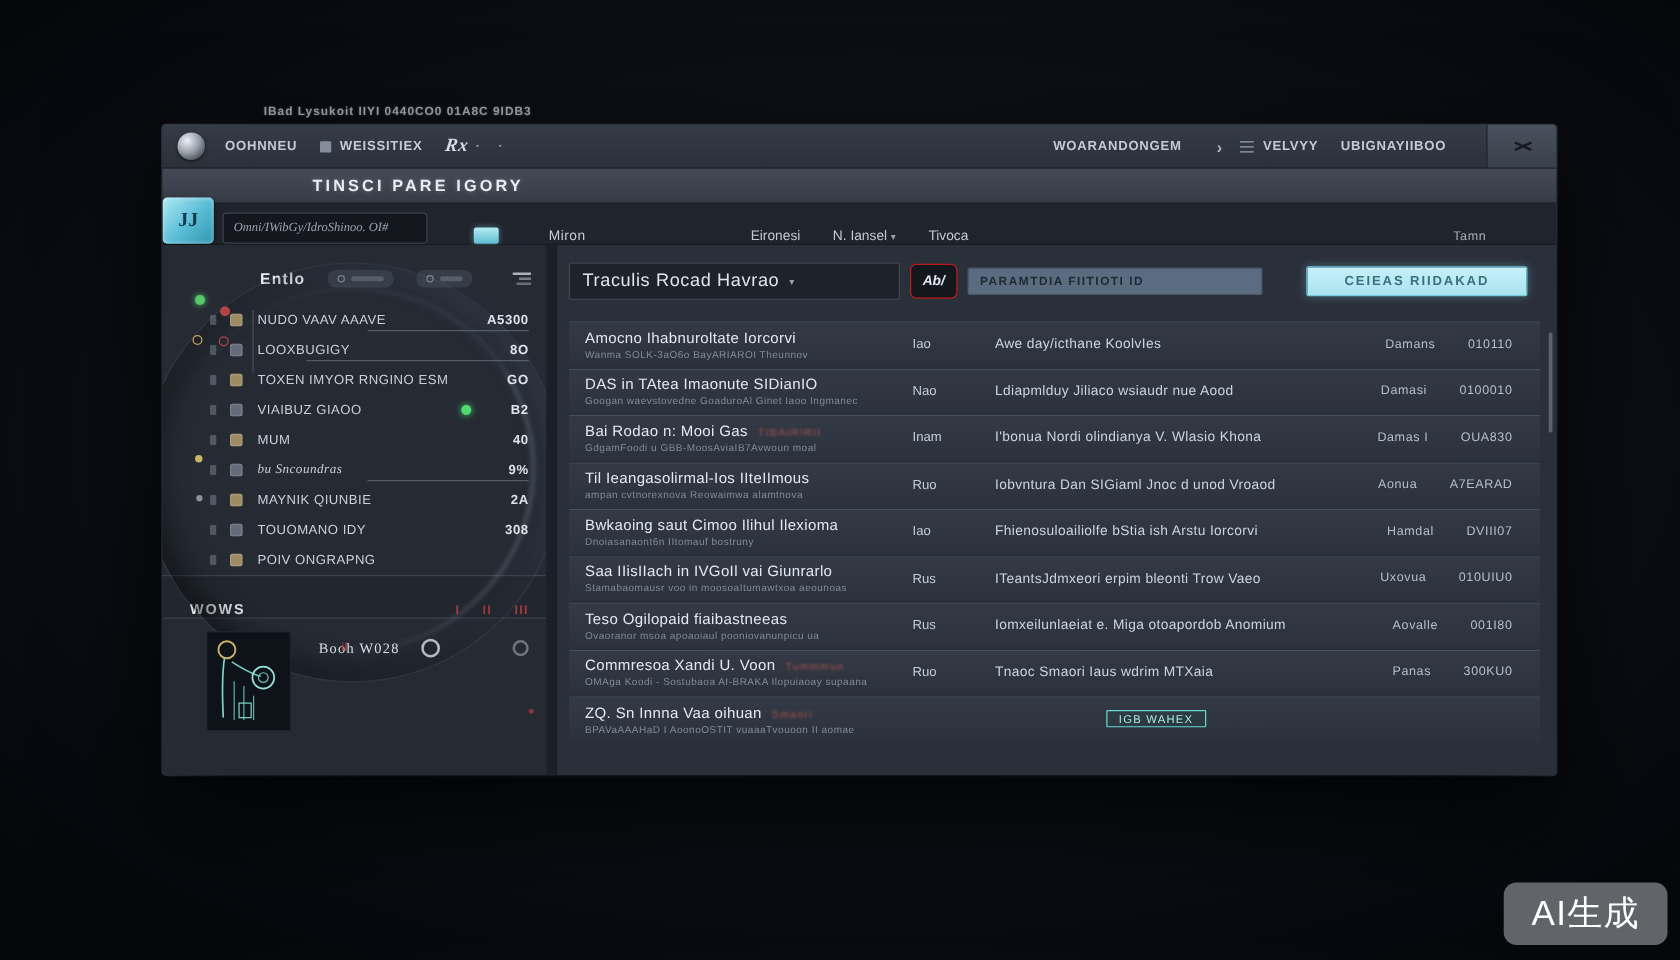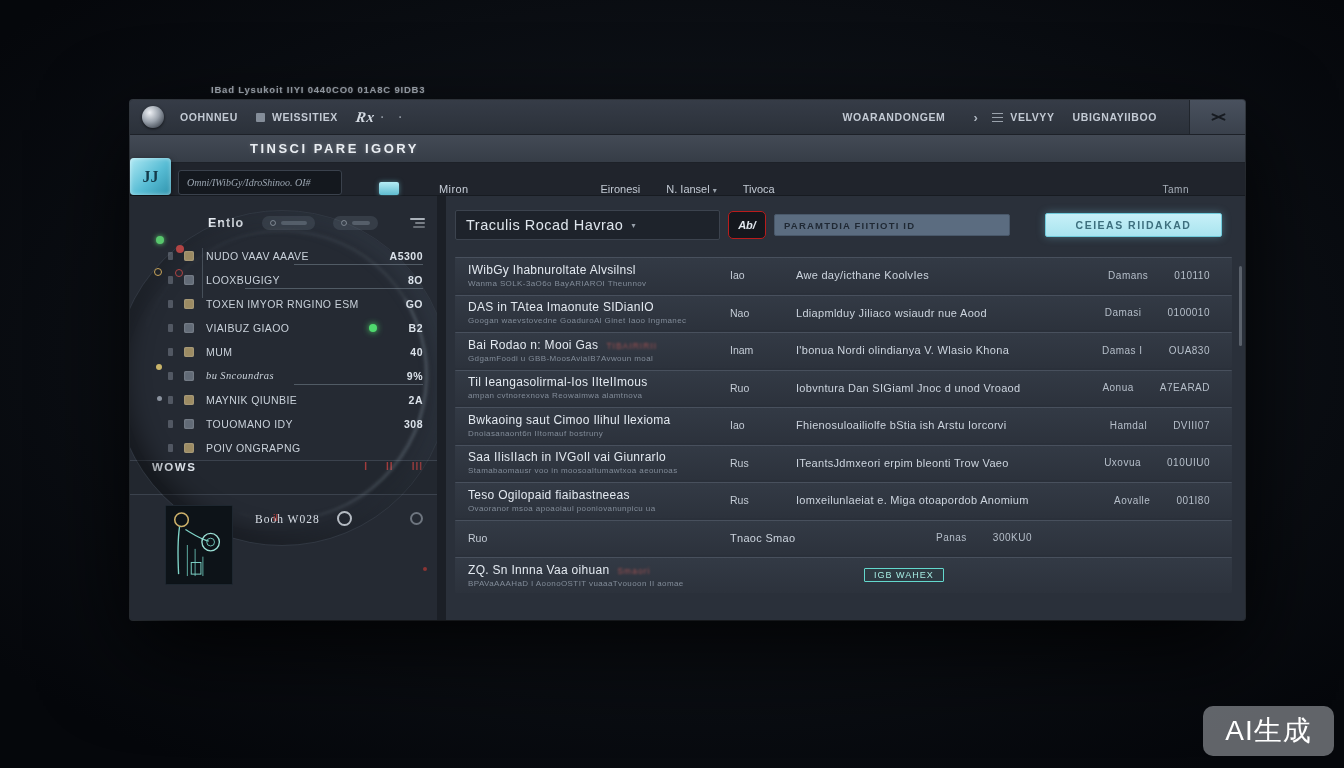--- a/index.html
+++ b/index.html
@@ -104,21 +104,21 @@
   .s-item:nth-child(odd) .s-badge { background:rgba(196,172,116,0.75); }
   .s-label { white-space:nowrap; overflow:hidden; text-overflow:ellipsis; }
   .s-val { margin-left:auto; font-size:10.5px; font-weight:bold; color:#dbe2ea; letter-spacing:0.5px; }
   .s-item.lined::after { content:""; position:absolute; right:14px; bottom:3px; width:42%; height:1px;
     background:rgba(155,170,185,0.38); }
   .s-item.lined-long::after { width:58%; }
   .online-dot { width:8px; height:8px; border-radius:50%; background:#4fd96e;
     box-shadow:0 0 6px #4fd96e; margin-left:auto; margin-right:32px; }
   .online-dot + .s-val { margin-left:0; }
   .s-footer { margin-top:auto; height:36px; border-top:1px solid #3b424d; border-bottom:1px solid #3b424d;
-    display:flex; align-items:flex-start; padding:0 14px 0 22px; background:rgba(30,34,42,0.4); }
+    display:flex; align-items:flex-end; padding:0 14px 0 22px; background:rgba(30,34,42,0.4); }
   .s-footer-label { font-size:11.5px; font-weight:bold; letter-spacing:1.5px; color:#dce2e9; }
   .f-icons { margin-left:auto; display:flex; align-items:center; gap:18px; }
   .f-red { color:#a23c3c; font-size:10px; font-weight:bold; letter-spacing:1px; }
   .s-profile { height:128px; display:flex; padding:10px 14px 0 15px; position:relative;margin-left:20px; }
   .thumb { width:68px; height:80px; background:#0d1318; border:1px solid #1e2730; border-radius:2px; flex:0 0 68px; }
   .p-name { margin:8px 0 0 22px; font-size:11.5px; color:#d8dee6; letter-spacing:1px;
     font-family:"Liberation Serif", serif; }
   .p-icons { position:absolute; right:14px; top:16px; display:flex; align-items:center; width:150px; justify-content:space-between; left:auto; }
   .p-red { color:#a23c3c; font-size:9px; font-weight:bold; }
   .p-ring { width:15px; height:15px; border-radius:50%; border:2px solid #cfd6dd; opacity:0.85; }
@@ -149,21 +149,21 @@
   .cell-main { overflow:hidden; }
   .row-title-line { display:flex; align-items:baseline; gap:8px; white-space:nowrap; }
   .row-title { font-size:12px; color:#e3e9f0; letter-spacing:0.3px; }
   .row-note { font-size:8.5px; color:#a35252; filter:blur(0.8px); letter-spacing:1px; }
   .row-note:empty { display:none; }
   .row-sub { font-size:8px; color:#828c99; margin-top:2px; letter-spacing:0.4px; white-space:nowrap;
     overflow:hidden; text-overflow:ellipsis; }
   .cell-tag { font-size:10.5px; color:#c4ccd6; }
   .cell-desc { font-size:11px; color:#ccd4de; letter-spacing:0.3px; white-space:nowrap; overflow:hidden; }
   .badge { display:inline-block; border:1px solid #63d8cd; color:#a5ebe2; font-size:9px;
-    letter-spacing:1px; padding:1px 9px; border-radius:1px; margin-left:68px;
+    letter-spacing:1px; padding:1px 9px; border-radius:1px; margin-left:89px;
     background:rgba(40,70,70,0.25); }
   .badge:empty { display:none; }
   .cell-right { display:flex; justify-content:flex-end; gap:26px; padding-right:22px;
     font-size:10px; color:#b6bfca; letter-spacing:0.5px; white-space:nowrap; }
   .m-scroll { position:absolute; right:3px; top:70px; width:3px; height:80px;
     background:rgba(205,215,225,0.3); border-radius:2px; }
   
   .watermark { position:absolute; right:10px; bottom:12px; width:131px; height:50px;
     background:rgba(128,132,138,0.75); border-radius:10px; display:flex; align-items:center;
     justify-content:center; color:#ffffff; font-size:28px; letter-spacing:1px; }
@@ -342,21 +342,21 @@
         <div class="m-tool-btn">Ab/</div>
         <input class="m-filter" value="PARAMTDIA FIITIOTI ID" style="">
         <div class="m-cta">CEIEAS RIIDAKAD</div>
       </div>
 
       <div class="rows">
 
         <div class="row">
           <div class="cell-main">
               <div class="row-title-line">
-                <span class="row-title">IWibGy Ihabnuroltate Alvsilnsl</span>
+                <span class="row-title">Amocno Ihabnuroltate Iorcorvi</span>
               </div>
               <div class="row-sub">Wanma SOLK-3aO6o BayARIAROI Theunnov</div>
             </div>
           <div class="cell-tag">Iao</div>
           <div class="cell-desc"><span>Awe day/icthane KoolvIes</span></div>
           <div class="cell-right">
               <span>Damans</span>
               <span>010110</span>
             </div>
         </div>
@@ -446,20 +446,27 @@
             </div>
           <div class="cell-tag">Rus</div>
           <div class="cell-desc"><span>Iomxeilunlaeiat e. Miga otoapordob Anomium</span></div>
           <div class="cell-right">
               <span>Aovalle</span>
               <span>001I80</span>
             </div>
         </div>
 
         <div class="row">
+          <div class="cell-main">
+              <div class="row-title-line">
+                <span class="row-title">Commresoa Xandi U. Voon</span>
+                <span class="row-note">Tummmun</span>
+              </div>
+              <div class="row-sub">OMAga Koodi - Sostubaoa AI-BRAKA Ilopuiaoay supaana</div>
+            </div>
           <div class="cell-tag">Ruo</div>
           <div class="cell-desc"><span>Tnaoc Smaori Iaus wdrim MTXaia</span></div>
           <div class="cell-right">
               <span>Panas</span>
               <span>300KU0</span>
             </div>
         </div>
 
         <div class="row">
           <div class="cell-main">

